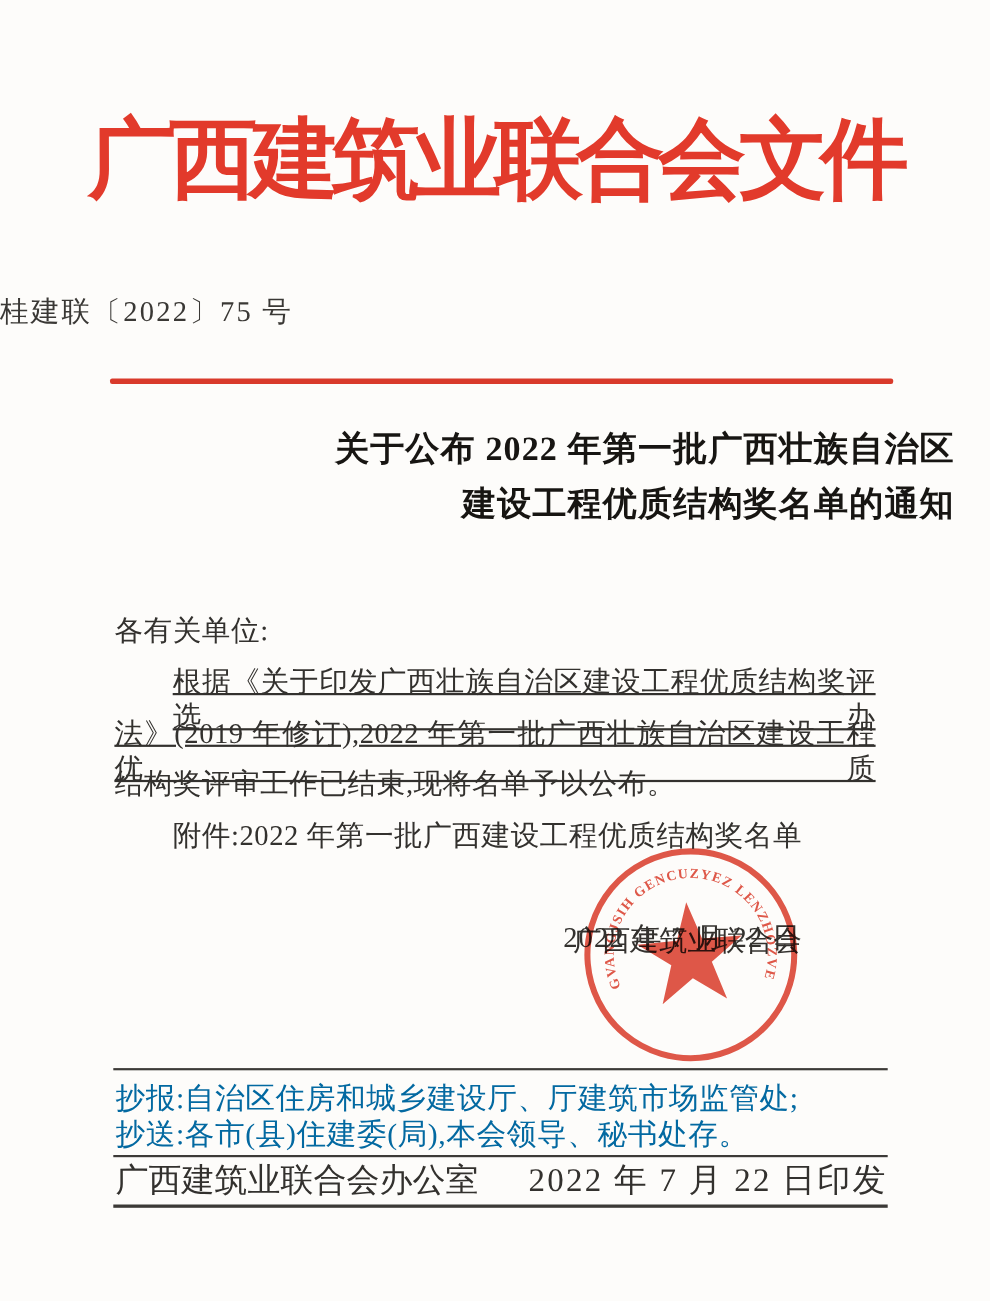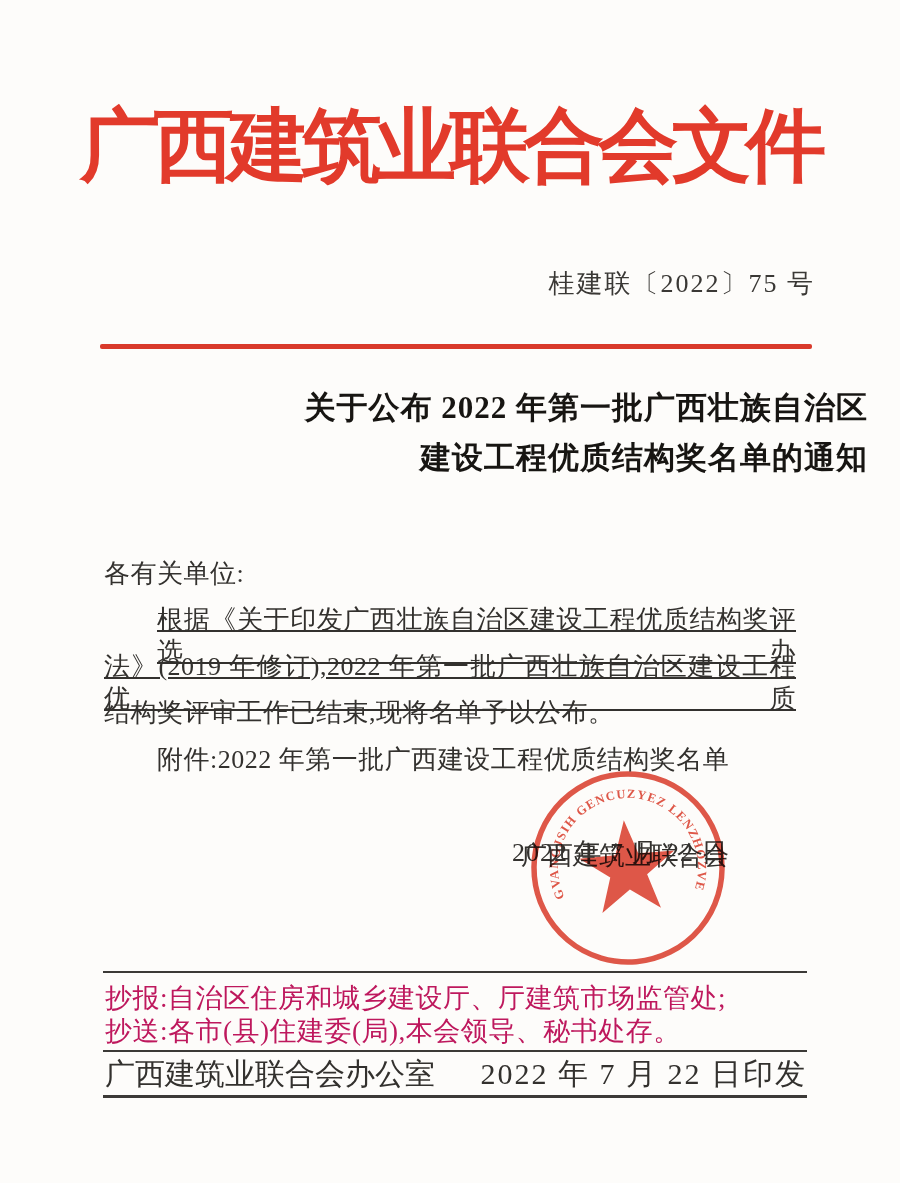--- a/index.html
+++ b/index.html
@@ -16,21 +16,21 @@
     position:absolute;top:94px;left:0;width:900px;
     text-align:center;
     font-size:80px;line-height:104px;
     font-weight:bold;
     letter-spacing:-6px;
     color:#e23a2b;
     white-space:nowrap;
   }
   .docnum{
     position:absolute;top:268px;left:0;width:815px;
-    text-align:right;
+    text-align:left;
     font-size:26px;line-height:32px;
     letter-spacing:2px;
     color:#3a3835;
   }
   .redline{
     position:absolute;top:344px;left:100px;width:712px;height:5px;
     background:#d93a2b;border-radius:2px;
   }
   .subject{
     position:absolute;top:383px;left:0;width:868px;
@@ -81,21 +81,21 @@
   .rule{
     position:absolute;left:103px;width:704px;height:2px;
     background:#3c3a37;
   }
   #rule-top{top:971px;}
   #rule-mid{top:1050px;}
   #rule-bottom{top:1095px;height:3px;}
   .ccline{
     position:absolute;left:105px;width:704px;
     font-size:27px;line-height:32px;
-    color:#be185d;
+    color:#0369a1;
     letter-spacing:.5px;
     white-space:nowrap;
   }
   #cc-report{top:982px;}
   #cc-send{top:1015px;}
   .officerow{
     position:absolute;top:1058px;left:105px;width:702px;
     display:flex;justify-content:space-between;align-items:center;
     font-size:30px;line-height:32px;
     color:#33312e;

